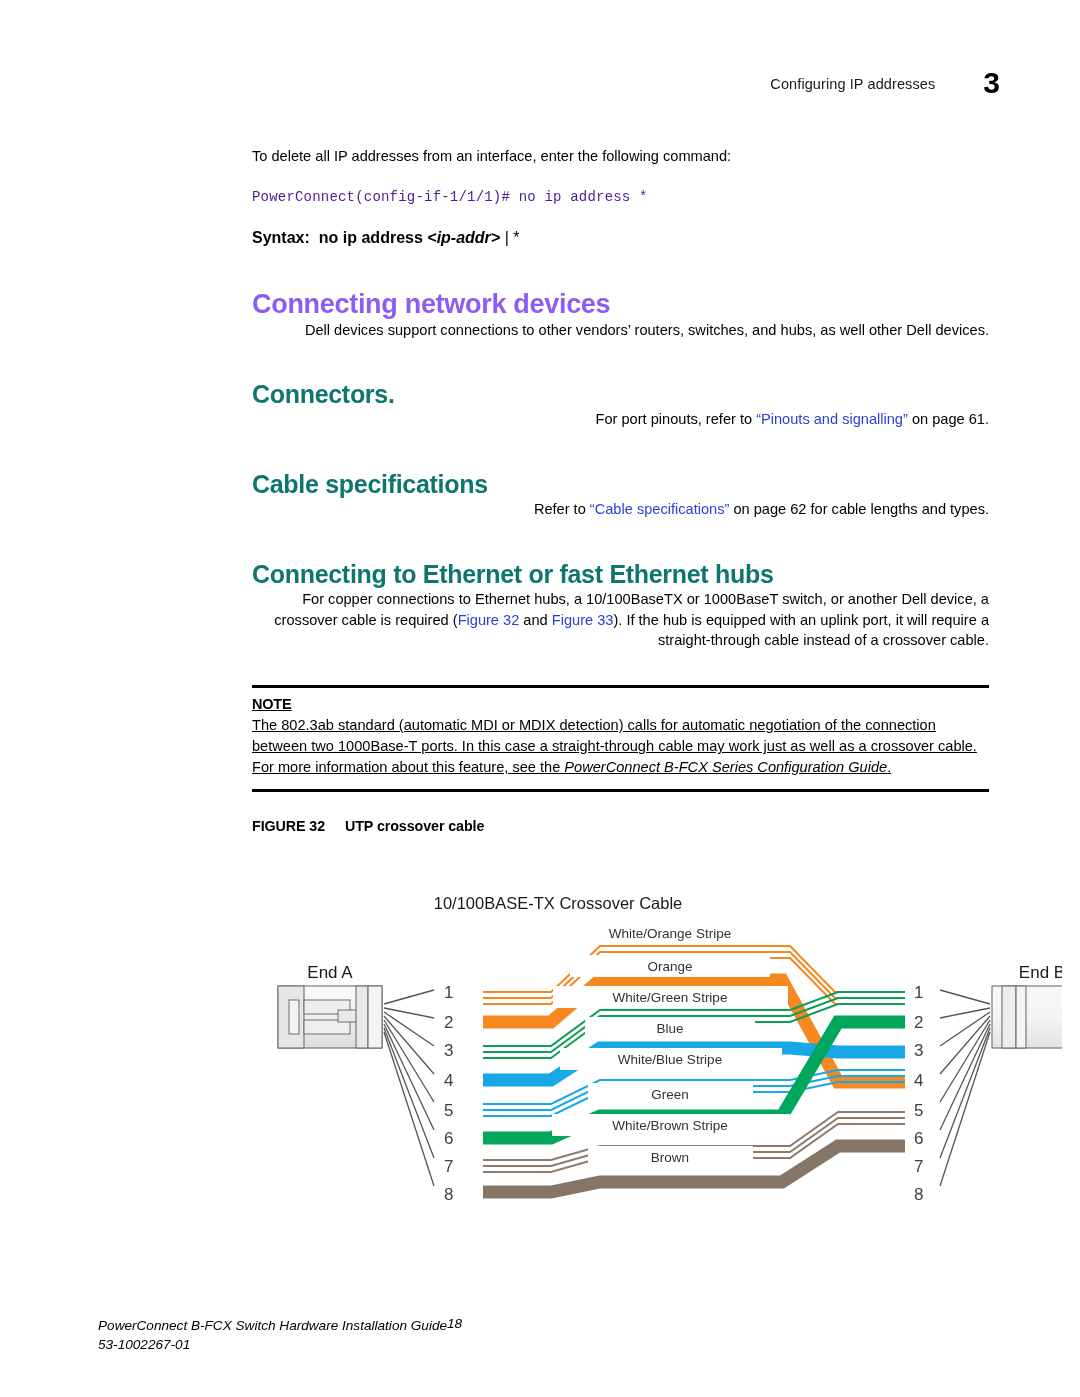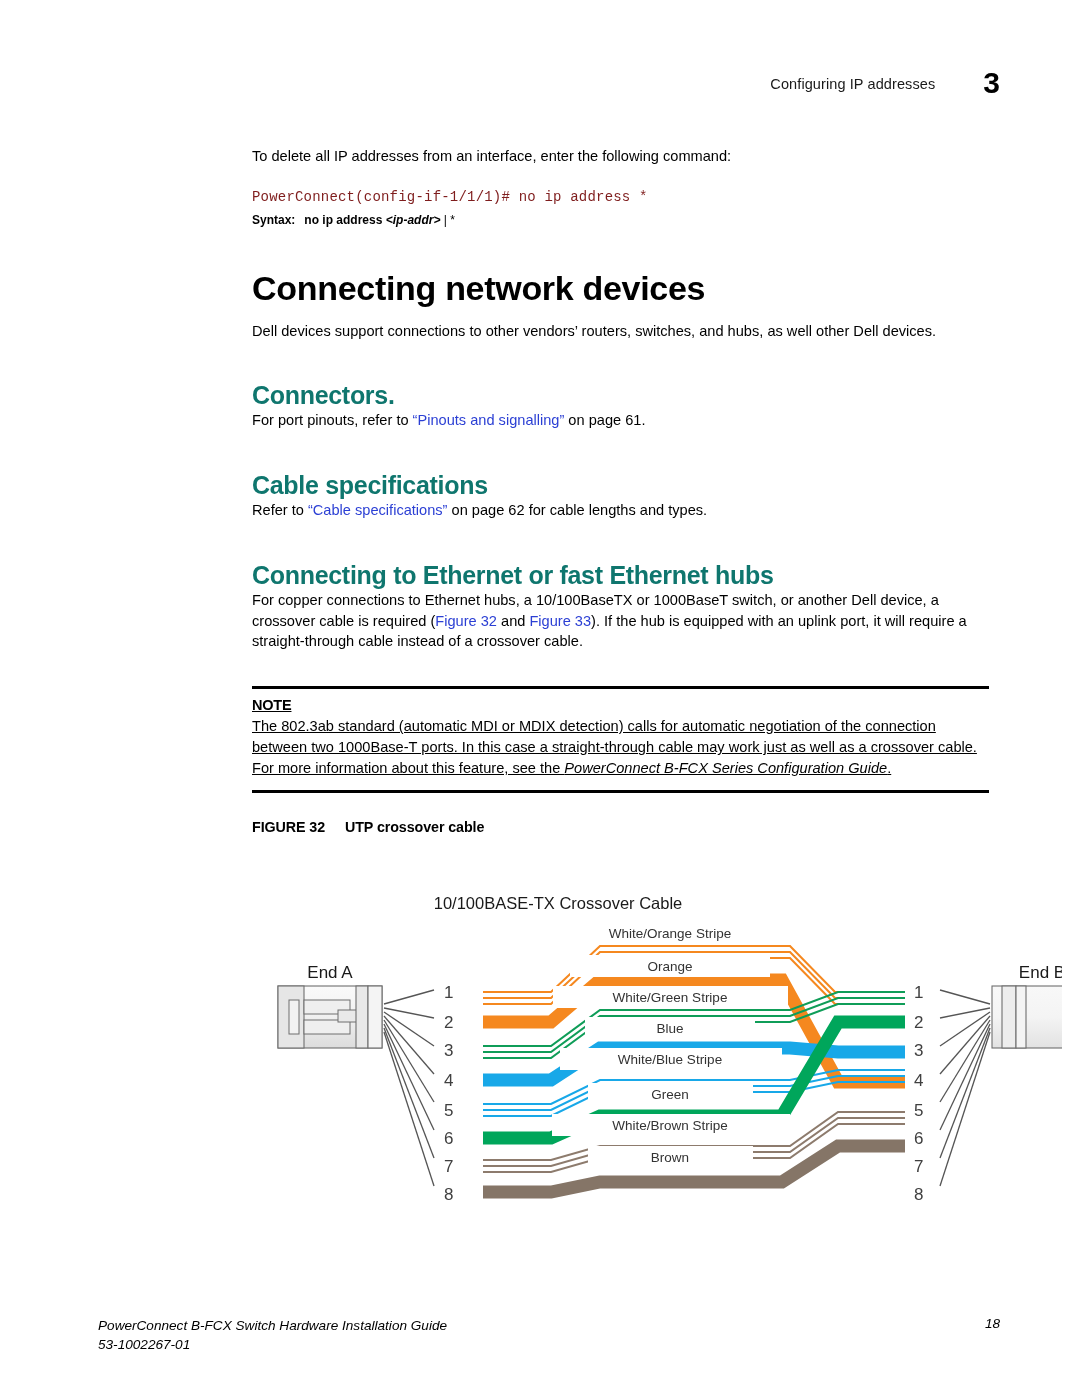--- a/index.html
+++ b/index.html
@@ -59,46 +59,46 @@
     line-height: 1.42;
     margin: 0 0 0 0;
     color: #000;
   }
 
   .code {
     font-family: "Liberation Mono", "DejaVu Sans Mono", monospace;
     font-size: 14px;
     letter-spacing: .2px;
     margin-top: 22px;
-    color: #7f1d1d;
+    color: #4c1d95;
   }
 
   .syntax {
-    margin-top: 8px;
-    font-size: 12px;
+    margin-top: 24px;
+    font-size: 16px;
   }
   .syntax b { font-weight: bold; }
   .syntax .cmd { font-weight: bold; margin-left: 9px; }
   .syntax i { font-style: italic; font-weight: bold; }
 
   h1.h-main {
-    font-size: 34px;
-    font-weight: bold;
-    margin: 42px 0 13px 0;
+    font-size: 27px;
+    font-weight: bold;
+    margin: 42px 0 0 0;
     letter-spacing: -.3px;
-    color: #000000;
+    color: #8b5cf6;
   }
   h2.h-sub {
     font-size: 25px;
     font-weight: bold;
     margin: 40px 0 0 0;
     letter-spacing: -.3px;
     color: #0f766e;
   }
-  .after-head { margin-top: 17px; }
+  .after-head { margin-top: 17px; text-align: right; }
 
   a.xref {
     color: #2b3fd4;
     text-decoration: none;
   }
 
   
   .note {
     margin-top: 34px;
     border-top: 3px solid #000;
@@ -170,21 +170,21 @@
   }
 
   
   .footer {
     position: absolute;
     left: 98px;
     right: 80px;
     bottom: 42px;
     display: flex;
     align-items: flex-start;
-    justify-content: space-between;
+    justify-content: flex-start;
     font-style: italic;
     font-size: 13.6px;
     color: #000;
   }
   .footer-left div { line-height: 1.45; }
   .footer-page { font-style: italic; font-size: 13.6px; }
 </style>
 </head>
 <body>
 

